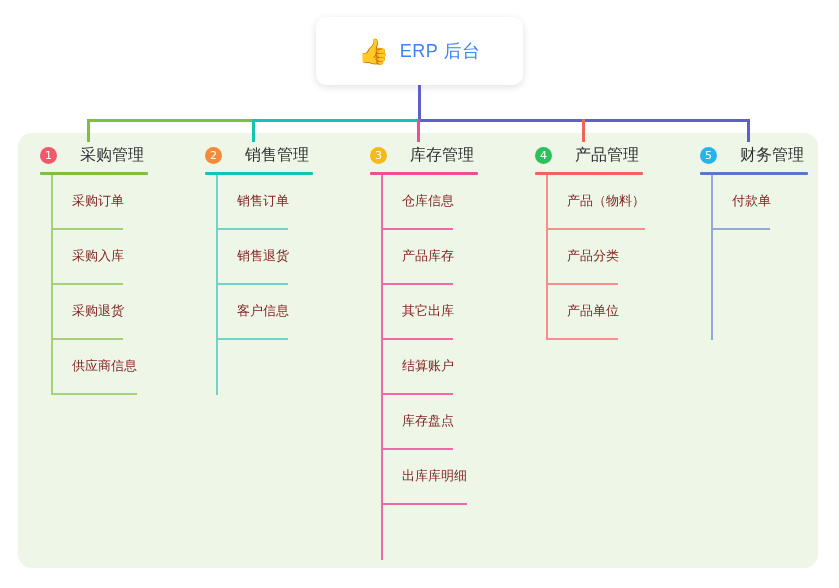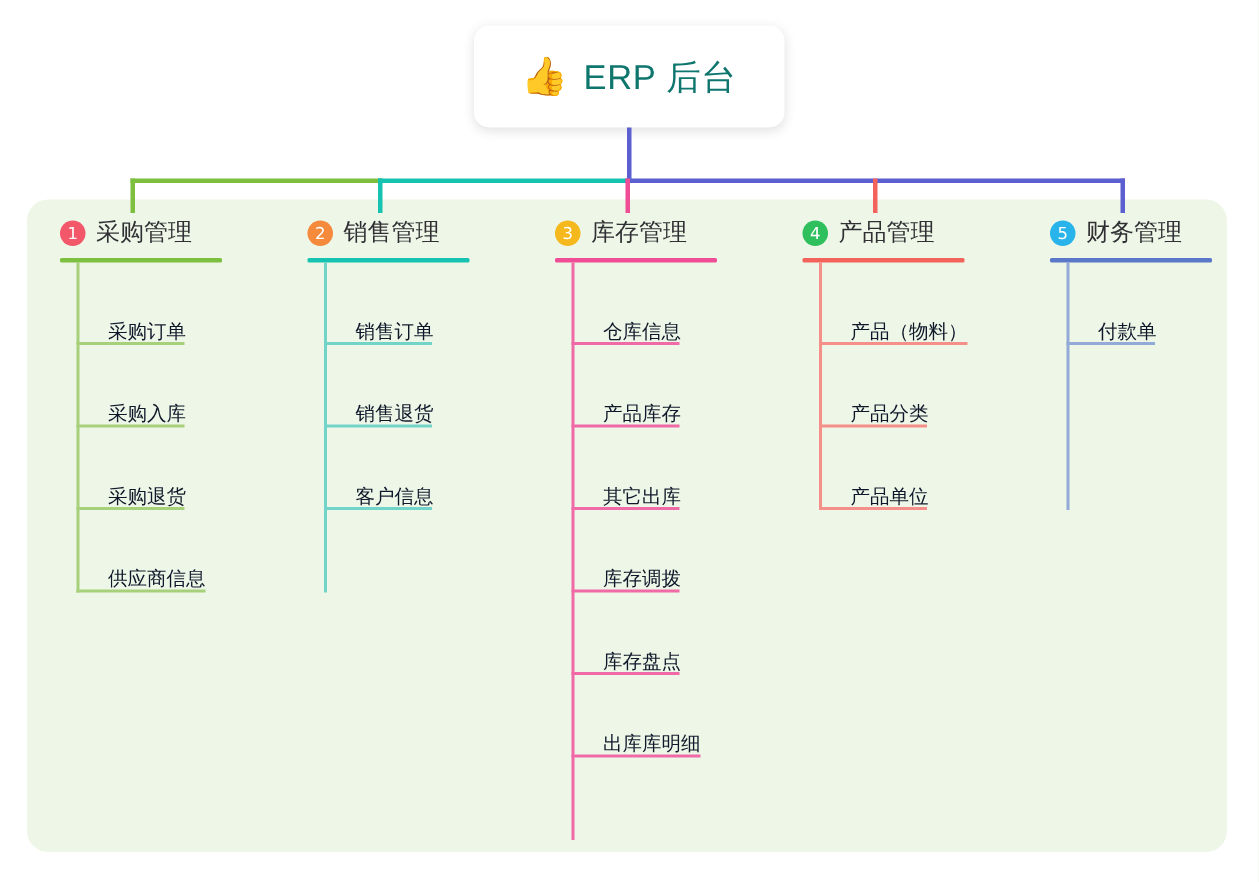--- a/index.html
+++ b/index.html
@@ -27,53 +27,53 @@
     left:316px;top:17px;
     width:207px;height:68px;
     background:#ffffff;
     border-radius:10px;
     box-shadow:0 2px 7px rgba(60,70,60,0.16);
     display:flex;align-items:center;justify-content:center;
     gap:10px;
   }
   .root-emoji{font-size:25px;line-height:1;}
   .root-title{
-    font-size:23px;color:#0f766e;letter-spacing:.5px;
+    font-size:18px;color:#3b82f6;letter-spacing:.5px;
     white-space:nowrap;
   }
 
   
   .ln{position:absolute;}
 
   
   .col{position:absolute;top:143px;}
   .col-head{
     display:flex;align-items:center;gap:7px;
     height:24px;white-space:nowrap;
   }
   .badge{
     width:17px;height:17px;border-radius:50%;
     color:#fff;font-size:11px;line-height:17px;
     text-align:center;flex:0 0 auto;
     font-family:"DejaVu Sans",sans-serif;
   }
-  .col-title{font-size:16px;color:#303034;}
+  .col-title{font-size:16px;color:#303034;margin-left:16px;}
   .head-rule{height:3px;margin-top:5px;border-radius:1px;}
 
   
   .leaves{position:relative;margin-left:11px;padding-left:0;}
   .spine{position:absolute;left:0;top:0;width:2px;}
   .leaf{
     position:relative;
     height:55px;
     display:flex;align-items:flex-end;
   }
   .leaf-label{
-    font-size:13px;color:#0f172a;
-    padding-left:21px;padding-bottom:0;
+    font-size:13px;color:#7f1d1d;
+    padding-left:21px;padding-bottom:20px;
     white-space:nowrap;
   }
   .leaf-rule{
     position:absolute;left:0;bottom:0;height:2px;
   }
 </style>
 </head>
 <body>
 
 <div id="canvas">
@@ -160,21 +160,21 @@
           </div>
           <div class="leaf">
             <span class="leaf-label">产品库存</span>
             <div class="leaf-rule" style="background: rgb(239, 106, 167); width: 72px;"></div>
           </div>
           <div class="leaf">
             <span class="leaf-label">其它出库</span>
             <div class="leaf-rule" style="background: rgb(239, 106, 167); width: 72px;"></div>
           </div>
           <div class="leaf">
-            <span class="leaf-label">库存调拨</span>
+            <span class="leaf-label">结算账户</span>
             <div class="leaf-rule" style="background: rgb(239, 106, 167); width: 72px;"></div>
           </div>
           <div class="leaf">
             <span class="leaf-label">库存盘点</span>
             <div class="leaf-rule" style="background: rgb(239, 106, 167); width: 72px;"></div>
           </div>
           <div class="leaf">
             <span class="leaf-label">出库库明细</span>
             <div class="leaf-rule" style="background: rgb(239, 106, 167); width: 85.5px;"></div>
           </div>

